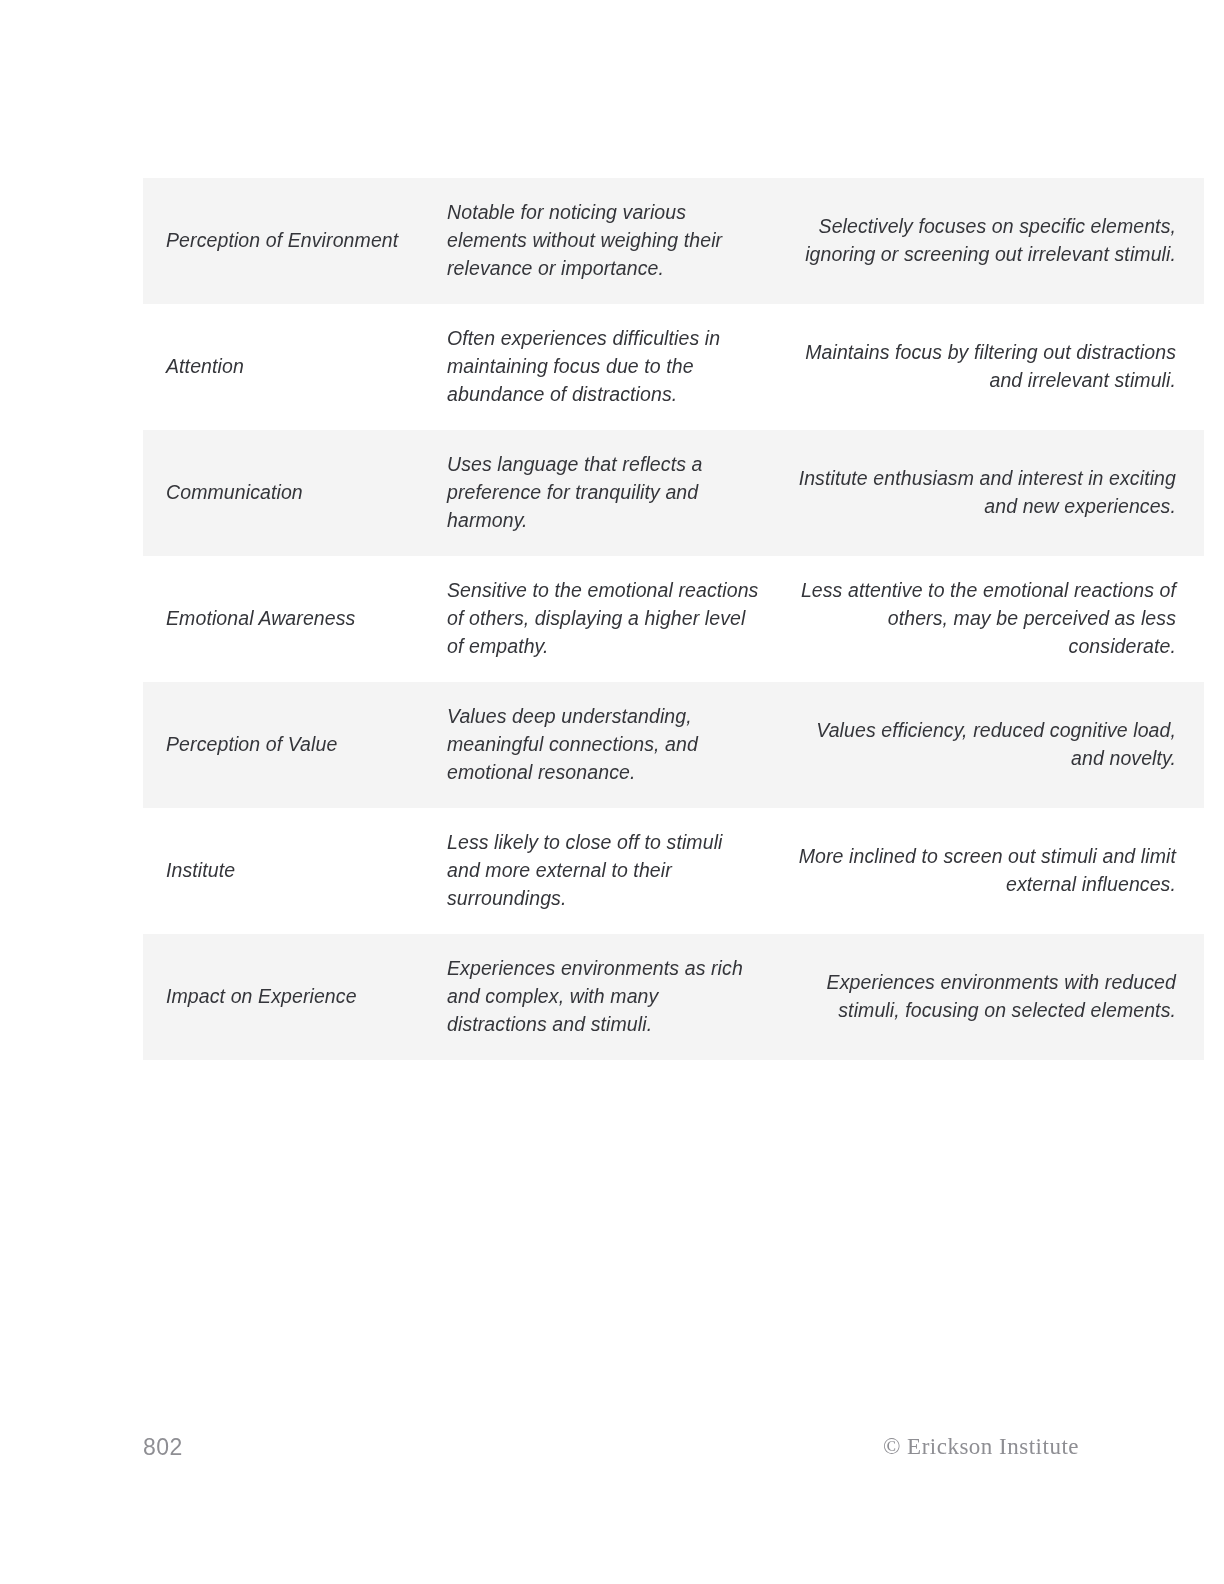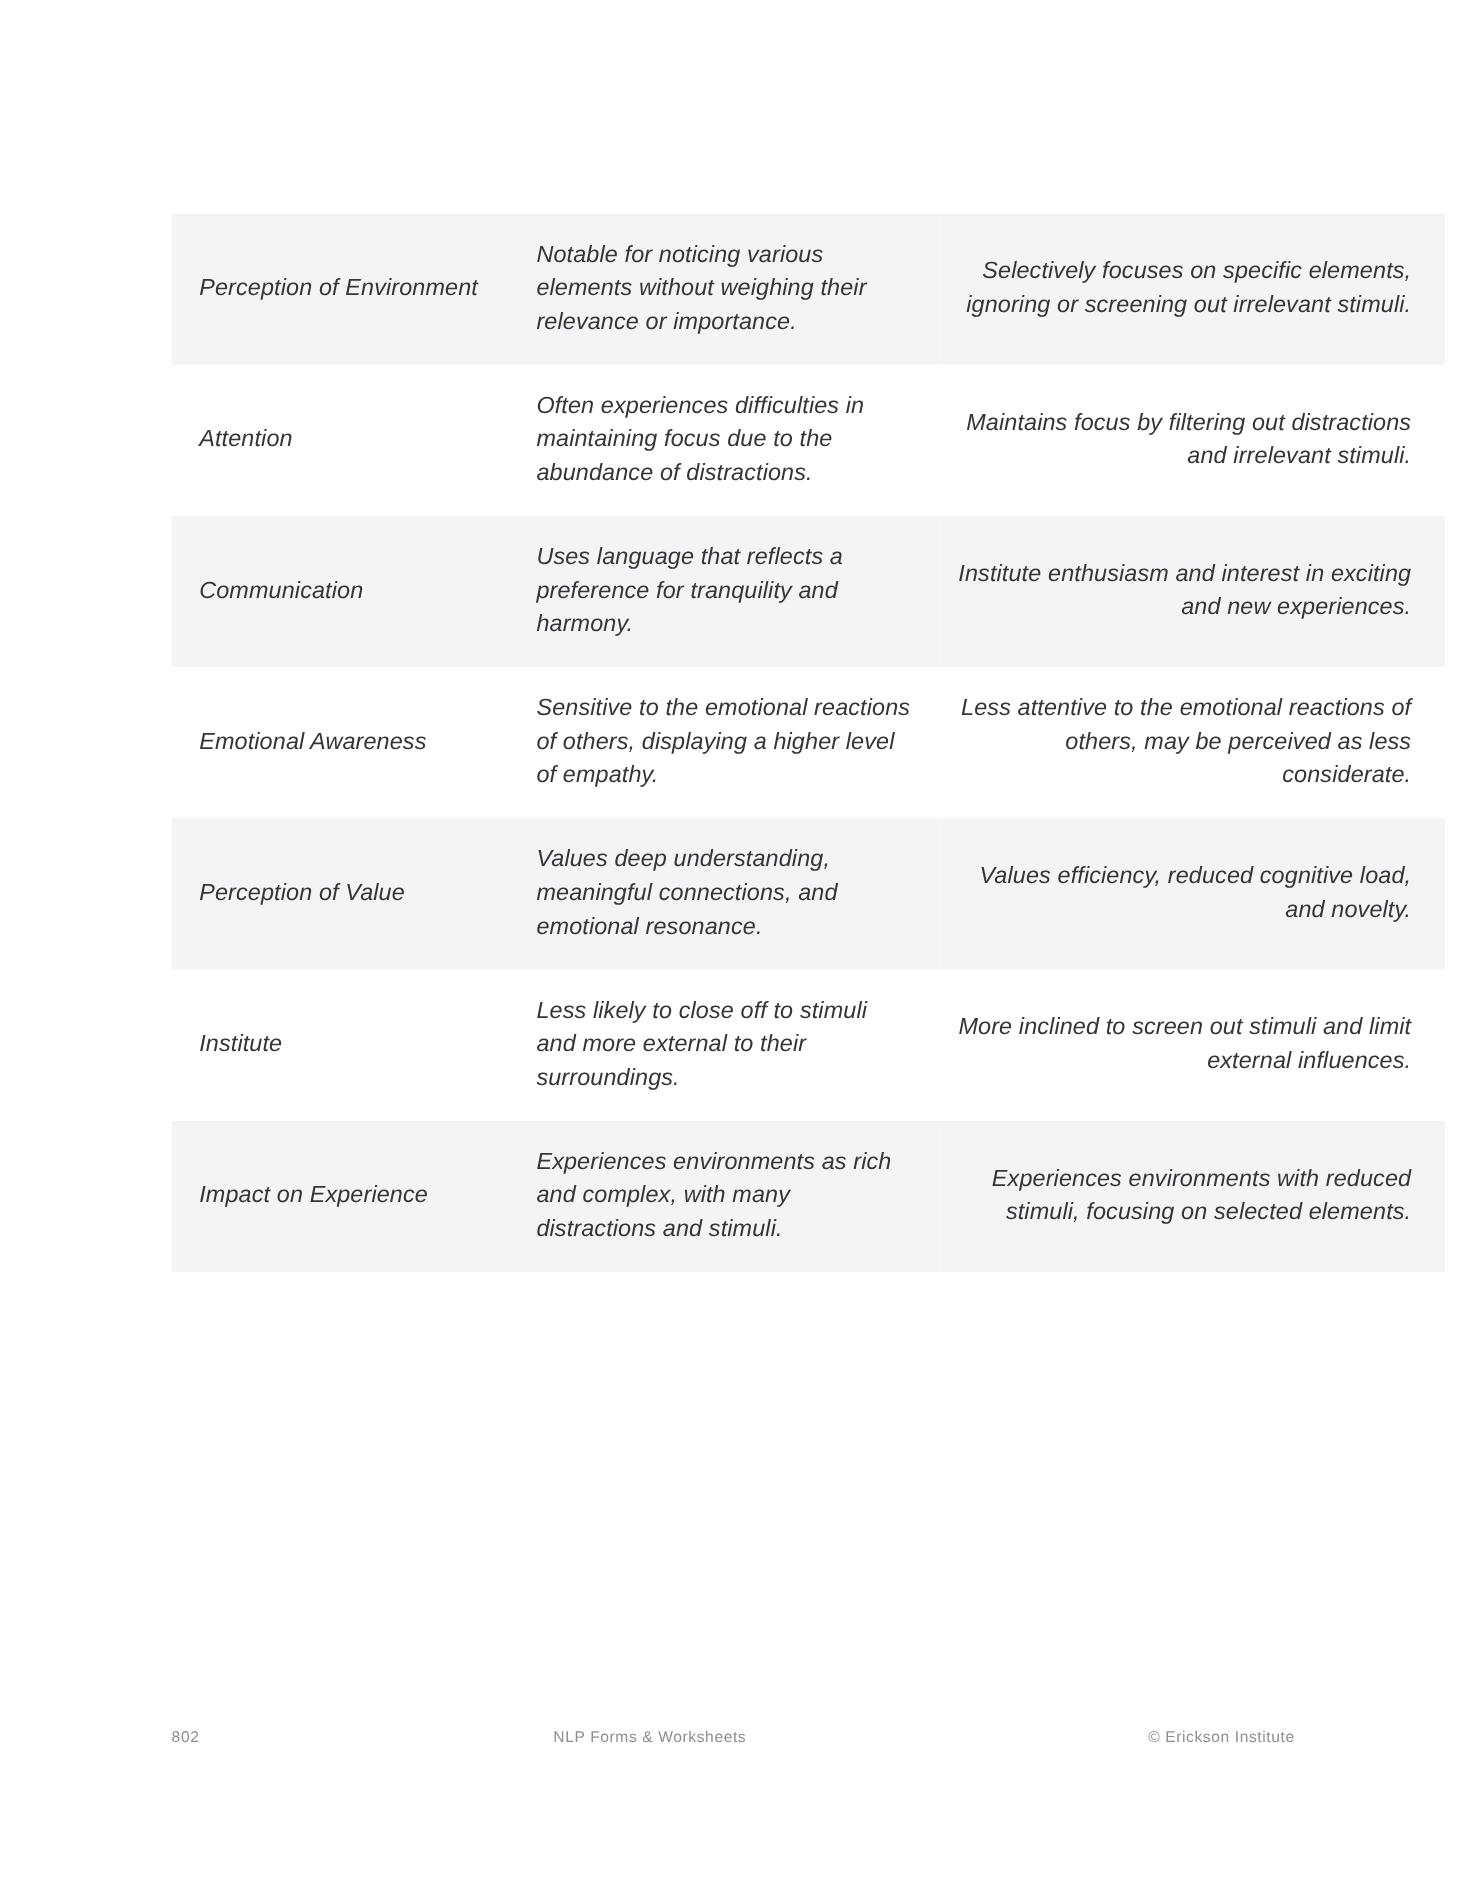--- a/index.html
+++ b/index.html
@@ -71,35 +71,36 @@
   
   .page-footer {
     position: absolute;
     left: 143px;
     top: 1432px;
     width: 936px;
     height: 30px;
     display: flex;
     align-items: center;
     justify-content: space-between;
-    font-size: 13px;
+    font-size: 23px;
     color: #8e8e93;
     letter-spacing: 0.5px;
   }
   .footer-page-number {
     flex: 0 0 auto;
   }
   .footer-title {
     flex: 1 1 auto;
     text-align: center;
     margin-left: -40px;
   }
   .footer-copyright {
     flex: 0 0 auto;
     text-align: right;
+    font-family: Liberation Serif, serif;
   }
 </style>
 </head>
 <body>
 
 <div class="page">
 
   <table class="comparison-table">
     <tbody>
         <tr class="row-shaded">
@@ -135,17 +136,16 @@
         <tr class="row-shaded">
           <td class="col-aspect">Impact on Experience</td>
           <td class="col-left">Experiences environments as rich and complex, with many distractions and stimuli.</td>
           <td class="col-right">Experiences environments with reduced stimuli, focusing on selected elements.</td>
         </tr>
       </tbody>
   </table>
 
   <div class="page-footer">
     <span class="footer-page-number">802</span>
-    <span class="footer-title">NLP Forms &amp; Worksheets</span>
     <span class="footer-copyright">© Erickson Institute</span>
   </div>
 
 </div>
 
 </body></html>

